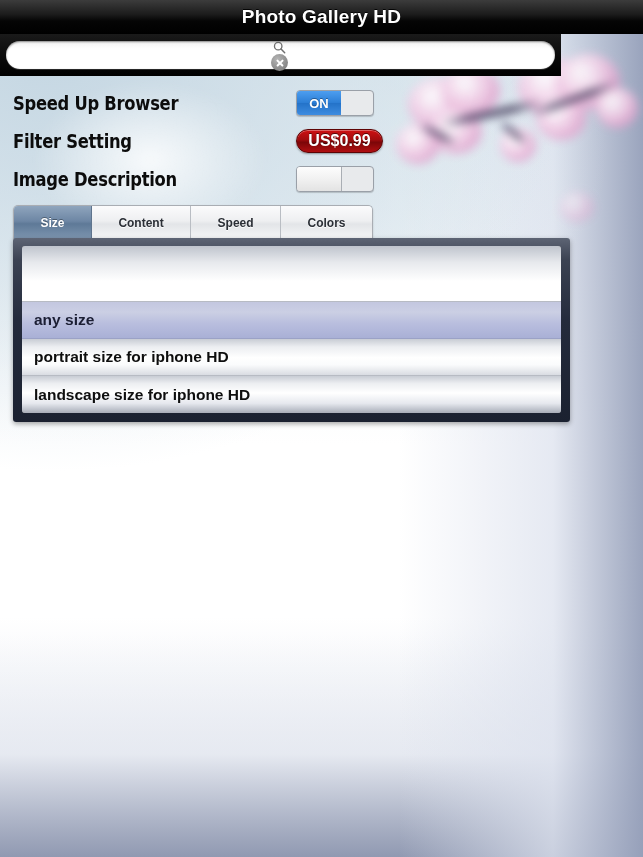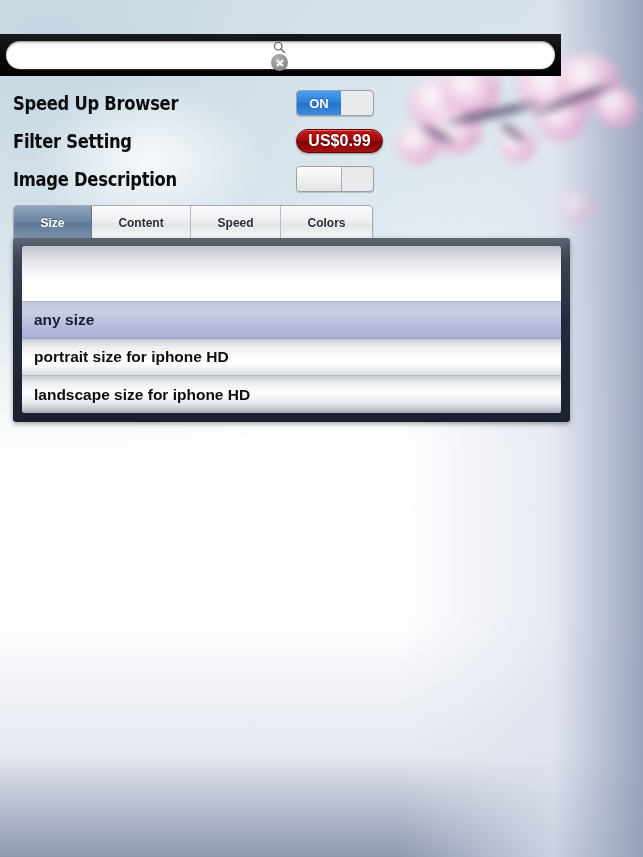--- a/index.html
+++ b/index.html
@@ -335,20 +335,23 @@
     <div class="pet" style="left:-4px; top:72px;  width:44px; height:40px;"></div>
     <div class="pet" style="left:100px;top:76px;  width:36px; height:34px;"></div>
     <div class="pet" style="left:196px;top:36px;  width:42px; height:40px;"></div>
     <div class="pet" style="left:160px;top:140px; width:34px; height:30px; opacity:.55;"></div>
     <div class="branch" style="left:40px;  top:58px;  width:104px; height:7px; transform:rotate(-12deg);"></div>
     <div class="branch" style="left:128px; top:44px;  width:92px;  height:6px; transform:rotate(-20deg);"></div>
     <div class="branch" style="left:18px;  top:80px;  width:40px;  height:5px; transform:rotate(28deg);"></div>
     <div class="branch" style="left:96px;  top:78px;  width:34px;  height:5px; transform:rotate(40deg);"></div>
   </div>
 
+  <div class="titlebar">
+    <div class="title">Photo Gallery HD</div>
+  </div>
 
   <div class="searchbar-wrap">
     <div class="searchfield">
       <svg class="search-icon" viewBox="0 0 16 16">
         <circle cx="6.4" cy="6.4" r="4.6" fill="none" stroke="#6e6e6e" stroke-width="1.6"></circle>
         <line x1="9.9" y1="9.9" x2="14.4" y2="14.4" stroke="#6e6e6e" stroke-width="1.8" stroke-linecap="round"></line>
       </svg>
       <span class="search-value" placeholder="Aa">Aa</span>
       <span class="clear-btn"></span>
     </div>

